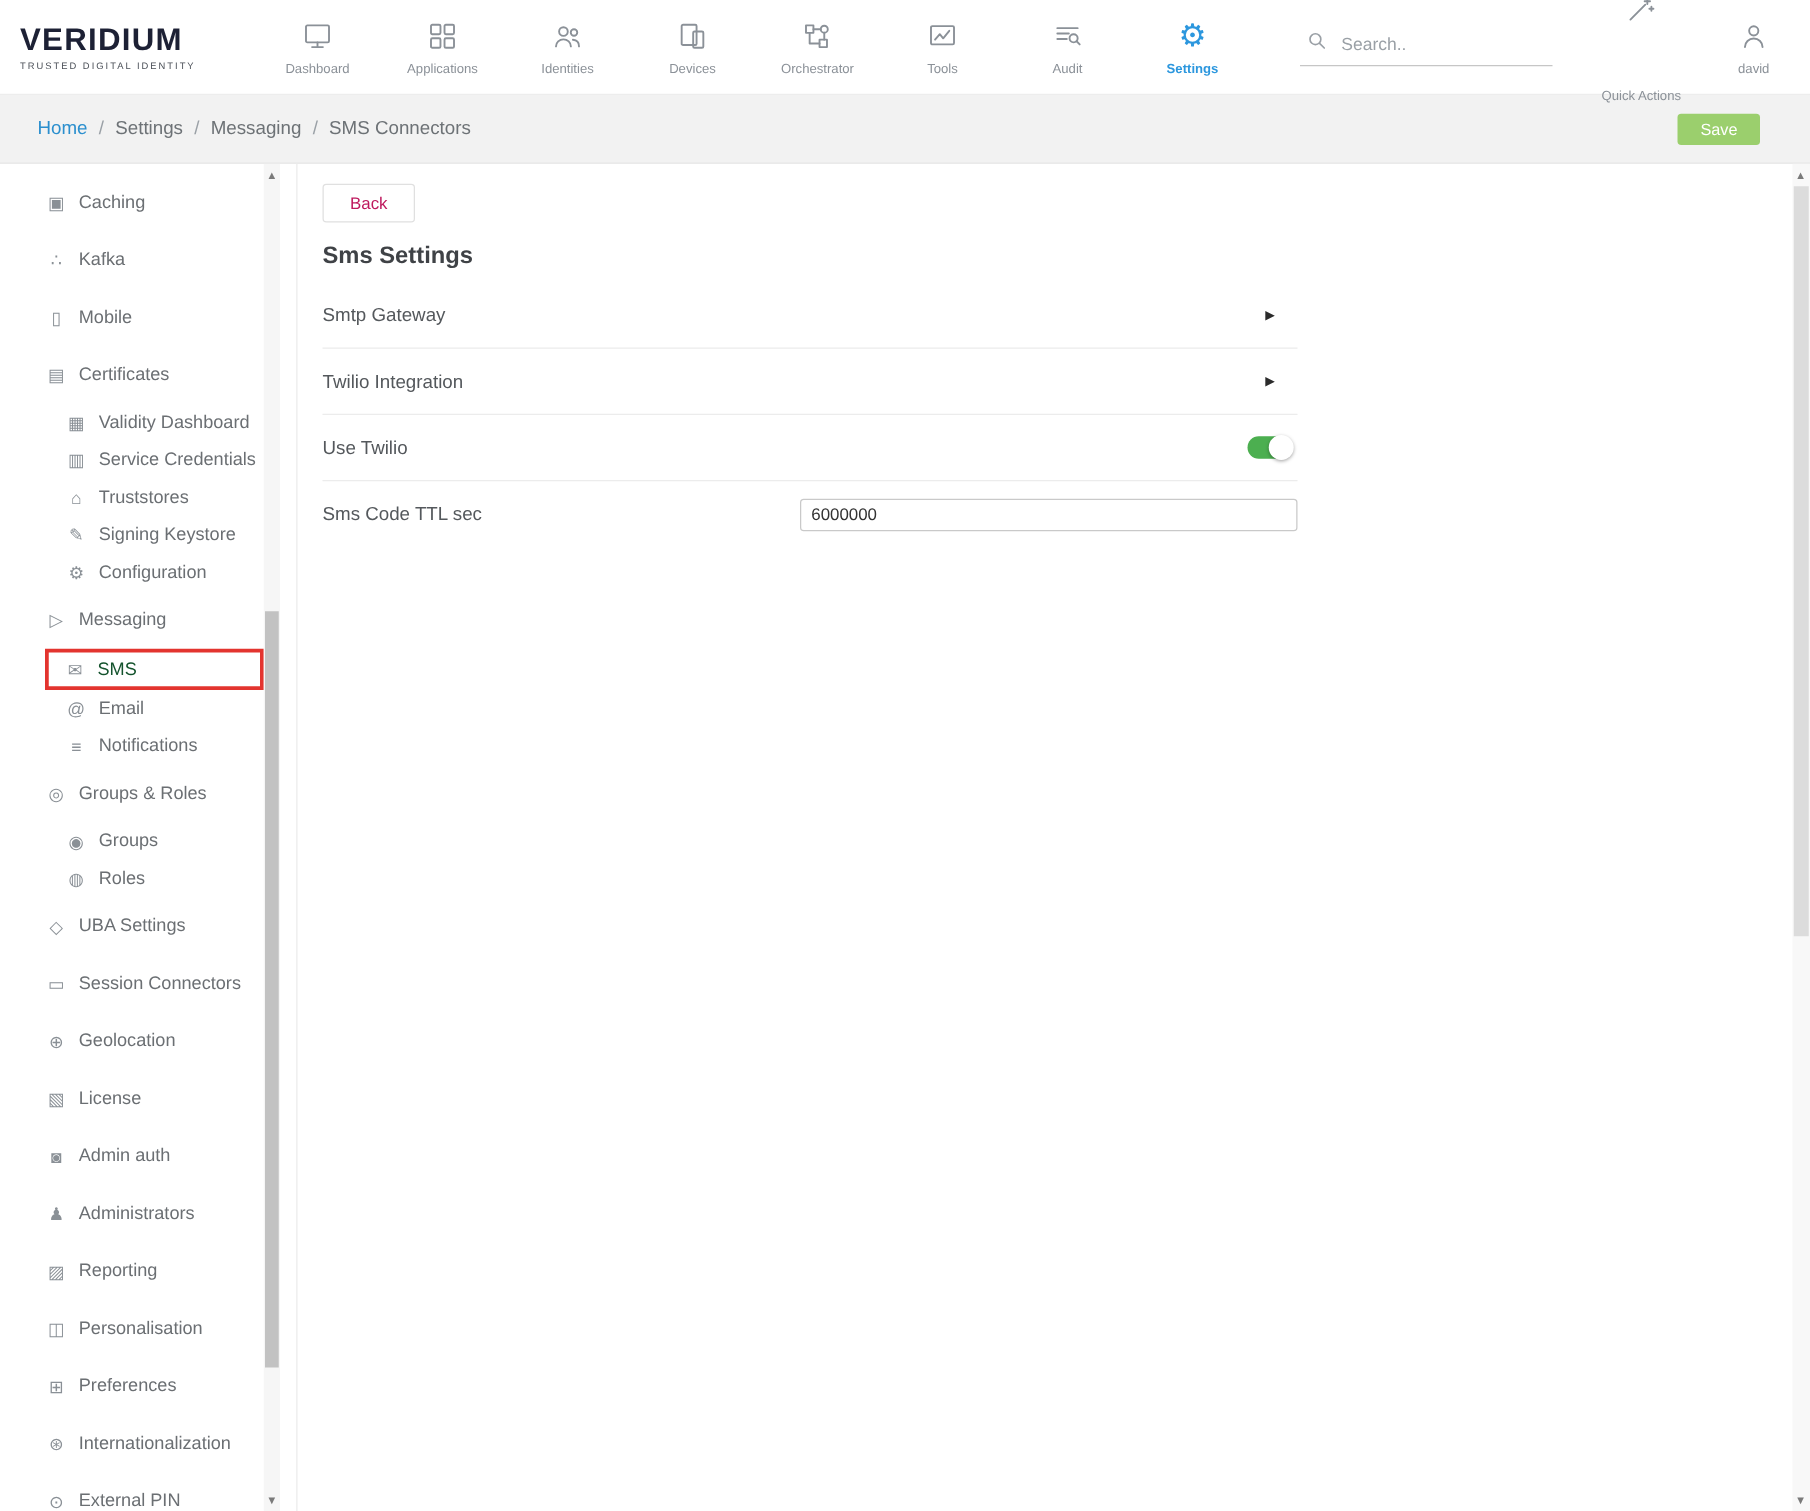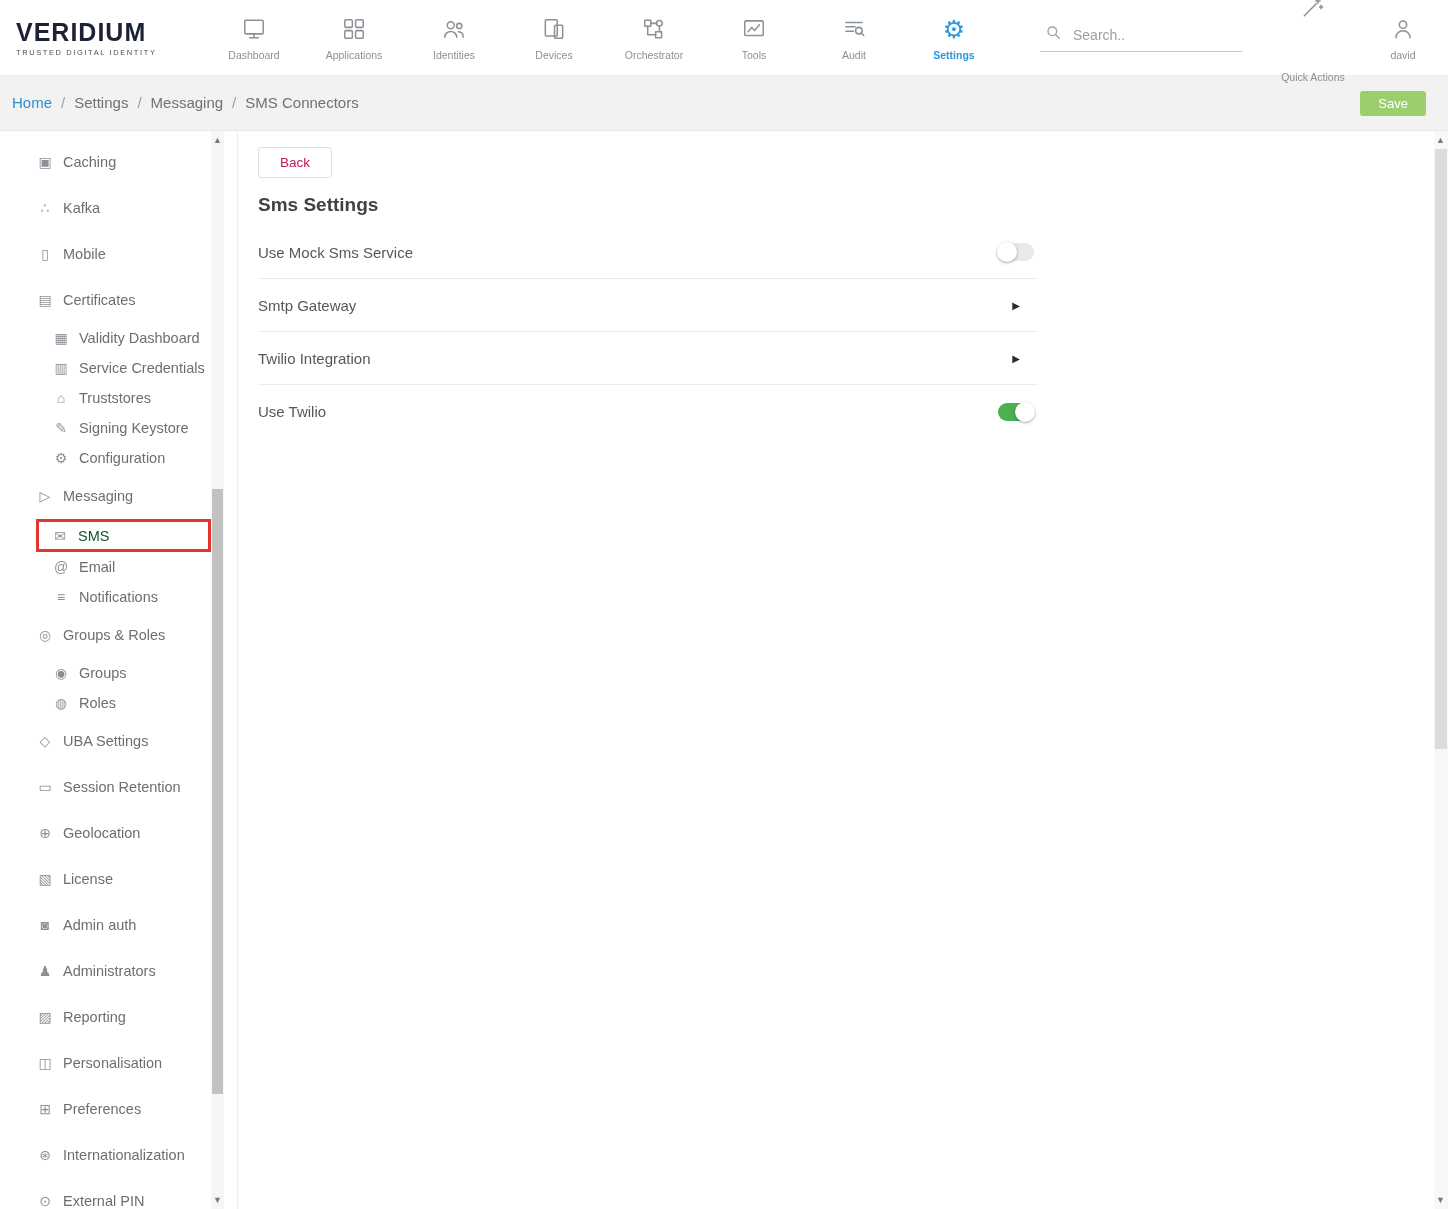--- a/index.html
+++ b/index.html
@@ -24,21 +24,21 @@
   .search-wrap svg { stroke:#9aa0a6; fill:none; stroke-width:1.6; stroke-linecap:round; }
   .search-input { border:none; outline:none; font-size:14px; color:#555; width:150px; background:transparent; }
   .search-input::placeholder { color:#9aa0a6; }
   .qa-wrap, .user-wrap { display:flex; flex-direction:column; align-items:center; cursor:pointer; }
   .qa-wrap { width:110px; margin-left:16px;gap:44px; }
   .user-wrap { width:70px; margin-right:10px; }
   .qa-wrap svg, .user-wrap svg { stroke:#8b9198; fill:none; stroke-width:1.4; stroke-linecap:round; stroke-linejoin:round; }
 
   
   .crumbbar { height:55px; background:#f2f2f2; border-bottom:1px solid #e6e6e6;
-    display:flex; align-items:center; padding:0 12px; }
+    display:flex; align-items:center; padding:0 30px; }
   .bc-item { font-size:15px; color:#6d7276; }
   .bc-item.link { color:#2b8fce; cursor:pointer; }
   .bc-sep { font-size:15px; color:#9aa0a6; margin:0 9px; }
   .save-btn { margin-left:auto; margin-right:10px; background:#9bcf6d; color:#fff;
     border:none; border-radius:3px; font-size:13px; padding:5px 18px; cursor:pointer; }
 
   
   .page-body { display:flex; height:1078px; position:relative; }
 
   
@@ -272,21 +272,21 @@
         <div class="sb-item sub">
           <span class="sb-icon">◍</span>
           <span class="sb-label">Roles</span>
         </div>
         <div class="sb-item">
           <span class="sb-icon">◇</span>
           <span class="sb-label">UBA Settings</span>
         </div>
         <div class="sb-item">
           <span class="sb-icon">▭</span>
-          <span class="sb-label">Session Retention</span>
+          <span class="sb-label">Session Connectors</span>
         </div>
         <div class="sb-item">
           <span class="sb-icon">⊕</span>
           <span class="sb-label">Geolocation</span>
         </div>
         <div class="sb-item">
           <span class="sb-icon">▧</span>
           <span class="sb-label">License</span>
         </div>
         <div class="sb-item">
@@ -323,39 +323,37 @@
       <div class="sb-scroll-thumb"></div>
       <div class="scroll-arrow down">▼</div>
     </div>
   </aside>
 
   <main class="main">
     <button class="back-btn">Back</button>
     <h1 class="main-title">Sms Settings</h1>
     <div class="settings-rows">
         <div class="setting-row">
-          <span class="row-label">Use Mock Sms Service</span>
-          <span class="toggle">
-            <span class="knob"></span>
-          </span>
-        </div>
-        <div class="setting-row">
           <span class="row-label">Smtp Gateway</span>
           <span class="expand-arrow">▶</span>
         </div>
         <div class="setting-row">
           <span class="row-label">Twilio Integration</span>
           <span class="expand-arrow">▶</span>
         </div>
         <div class="setting-row">
           <span class="row-label">Use Twilio</span>
           <span class="toggle on">
             <span class="knob"></span>
           </span>
         </div>
+        <div class="setting-row">
+          <span class="row-label">Sms Code TTL sec</span>
+          <input class="row-input" type="text" value="6000000" style="">
+        </div>
       </div>
   </main>
 
   <div class="page-scrollbar">
     <div class="scroll-arrow up">▲</div>
     <div class="page-scroll-thumb"></div>
     <div class="scroll-arrow down">▼</div>
   </div>
 
 </div>

